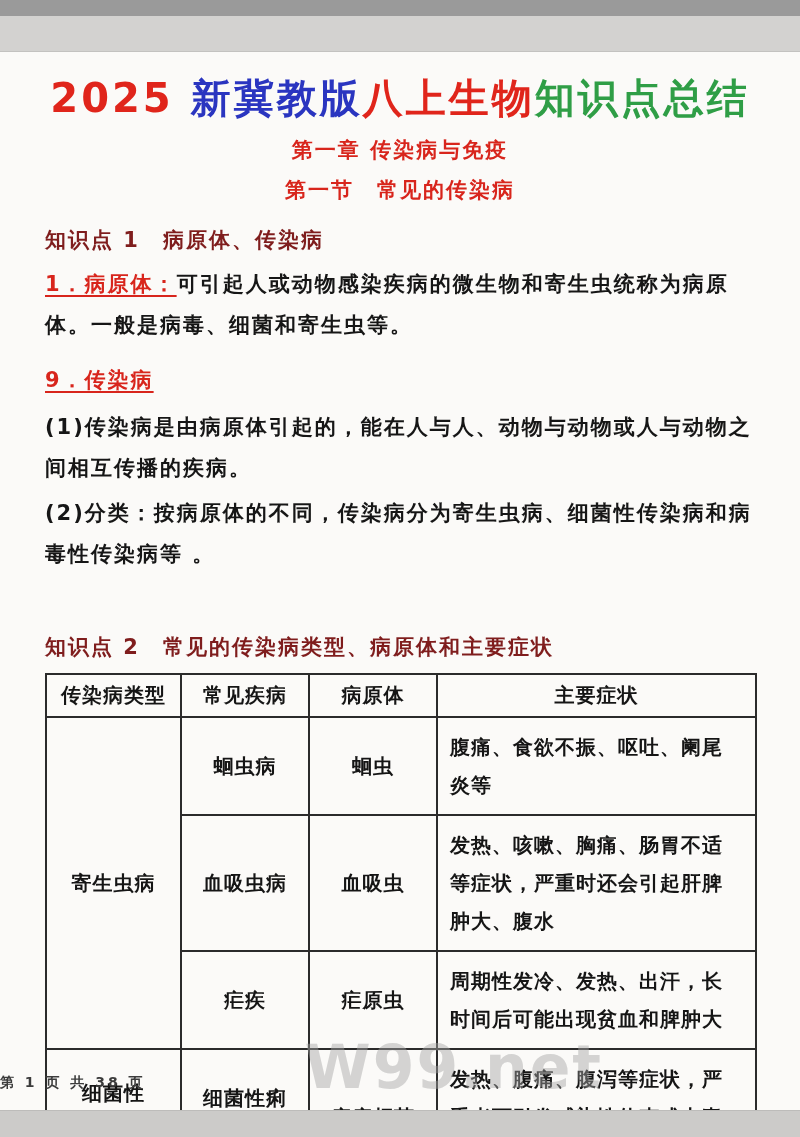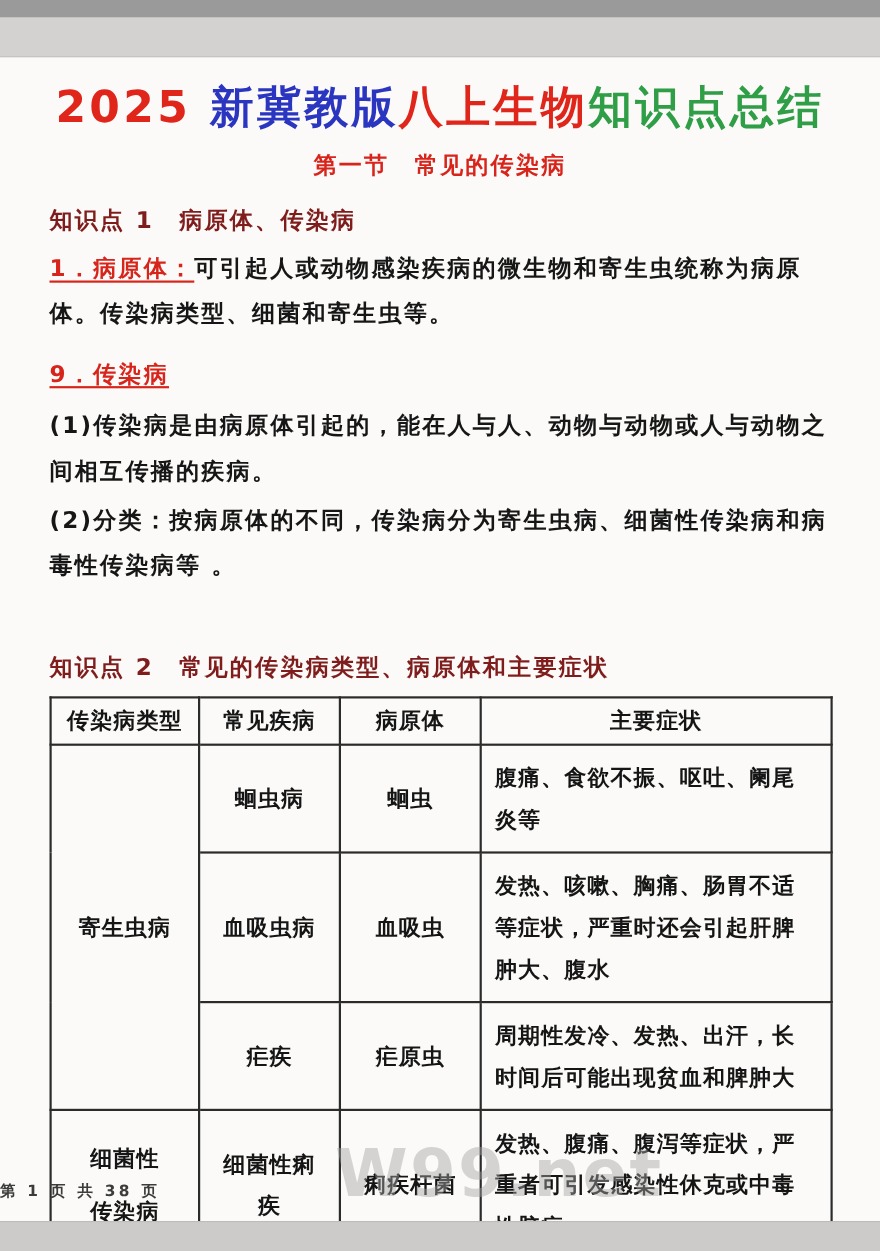--- a/index.html
+++ b/index.html
@@ -135,27 +135,28 @@
 <div class="screenshot">
 
   <div class="edge-band-top"></div>
 
   <div class="content">
 
     <h1 class="doc-title">
       <span style="color: rgb(224, 37, 27);">2025 </span><span style="color: rgb(42, 53, 192);">新冀教版</span><span style="color: rgb(224, 37, 27);">八上生物</span><span style="color: rgb(47, 158, 70);">知识点总结</span>
     </h1>
 
+    <div class="center-heading">第一章 传染病与免疫</div>
 
     <div class="center-heading">第一节　常见的传染病</div>
 
     <div class="kp-heading">知识点 1　病原体、传染病</div>
 
     <p class="body-para">
-      <span class="red-underline">1．病原体：</span><span>可引起人或动物感染疾病的微生物和寄生虫统称为病原体。传染病类型、细菌和寄生虫等。</span>
+      <span class="red-underline">1．病原体：</span><span>可引起人或动物感染疾病的微生物和寄生虫统称为病原体。一般是病毒、细菌和寄生虫等。</span>
     </p>
 
     <p class="body-para">
       <span class="red-underline red-underline-block">9．传染病</span>
     </p>
 
     <p class="body-para">(1)传染病是由病原体引起的，能在人与人、动物与动物或人与动物之间相互传播的疾病。</p>
 
     <p class="body-para">(2)分类：按病原体的不同，传染病分为寄生虫病、细菌性传染病和病毒性传染病等 。</p>
 

